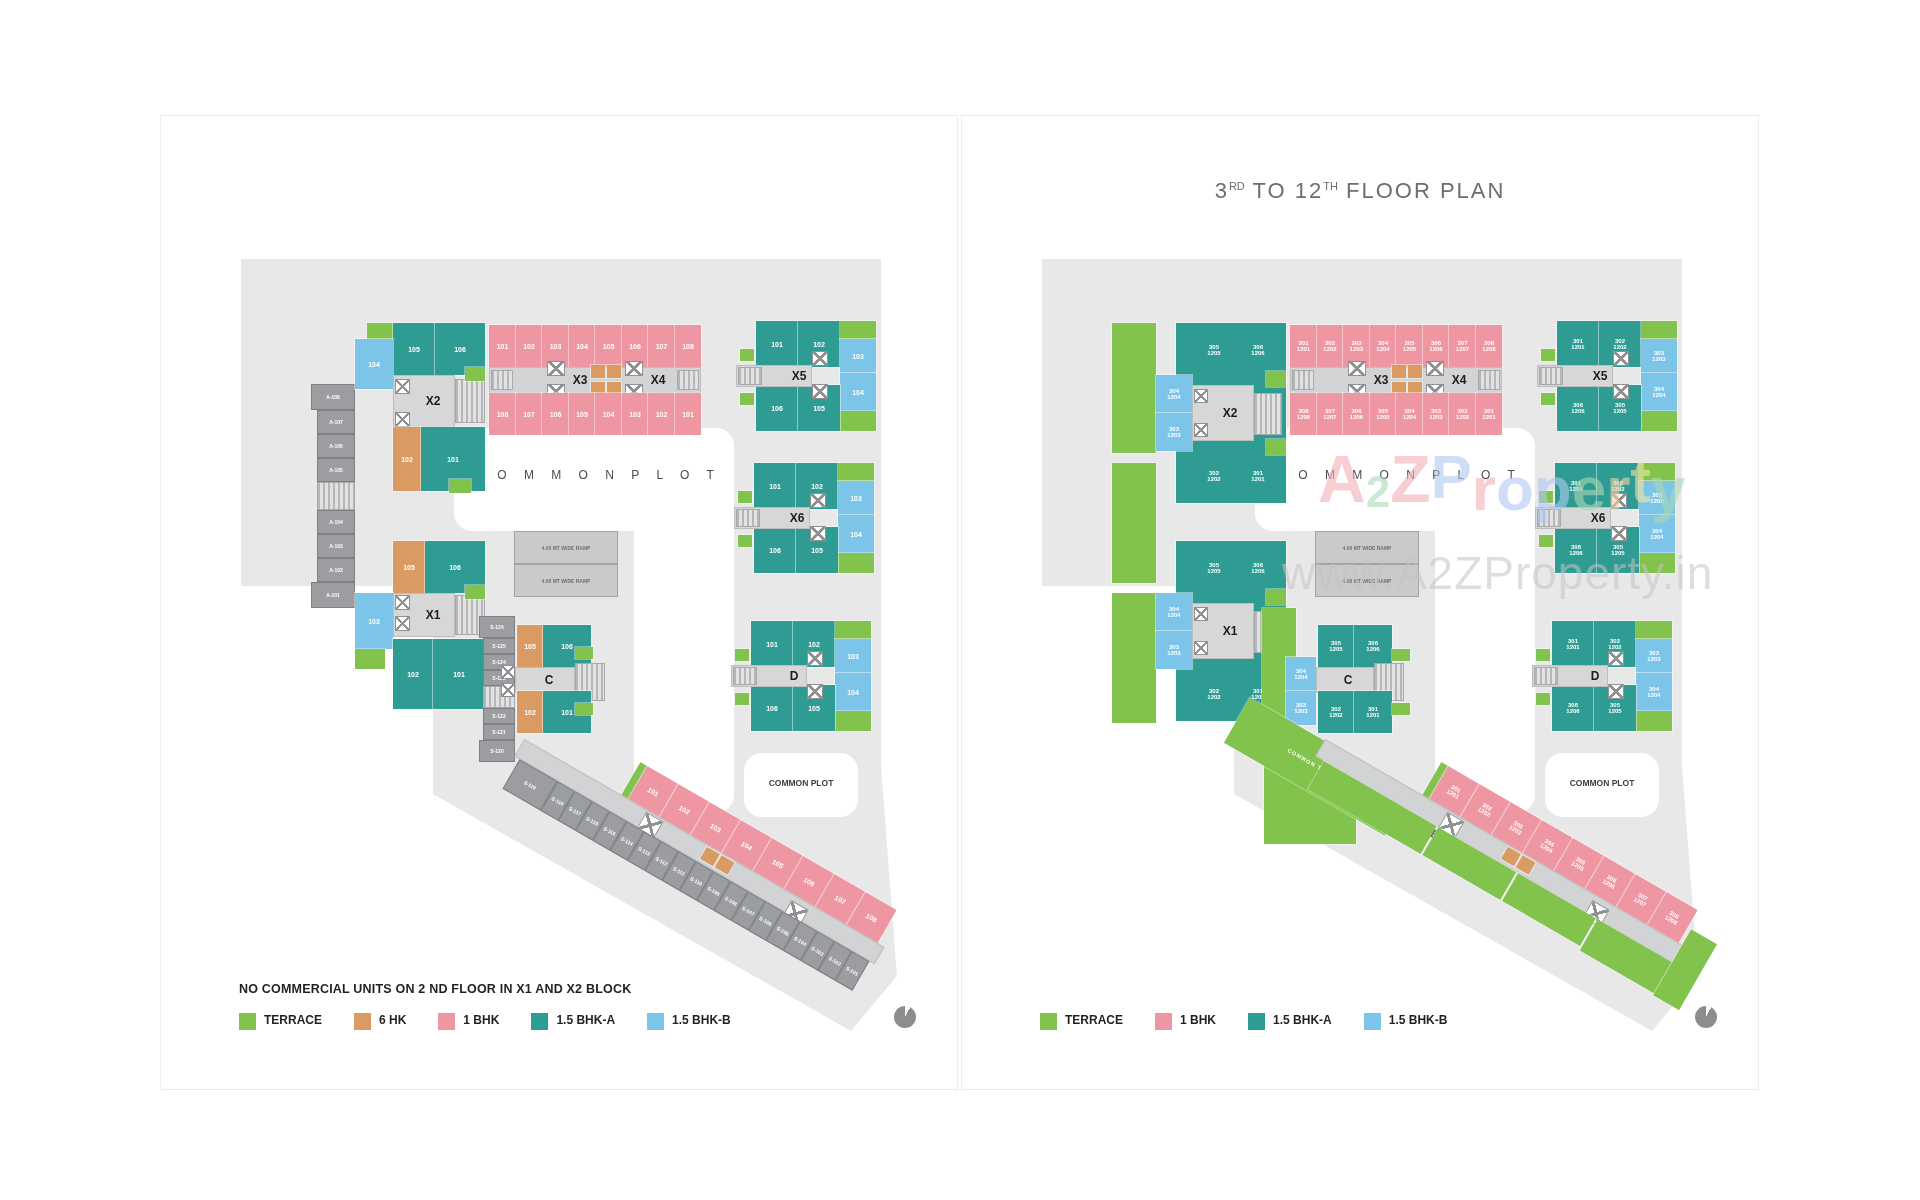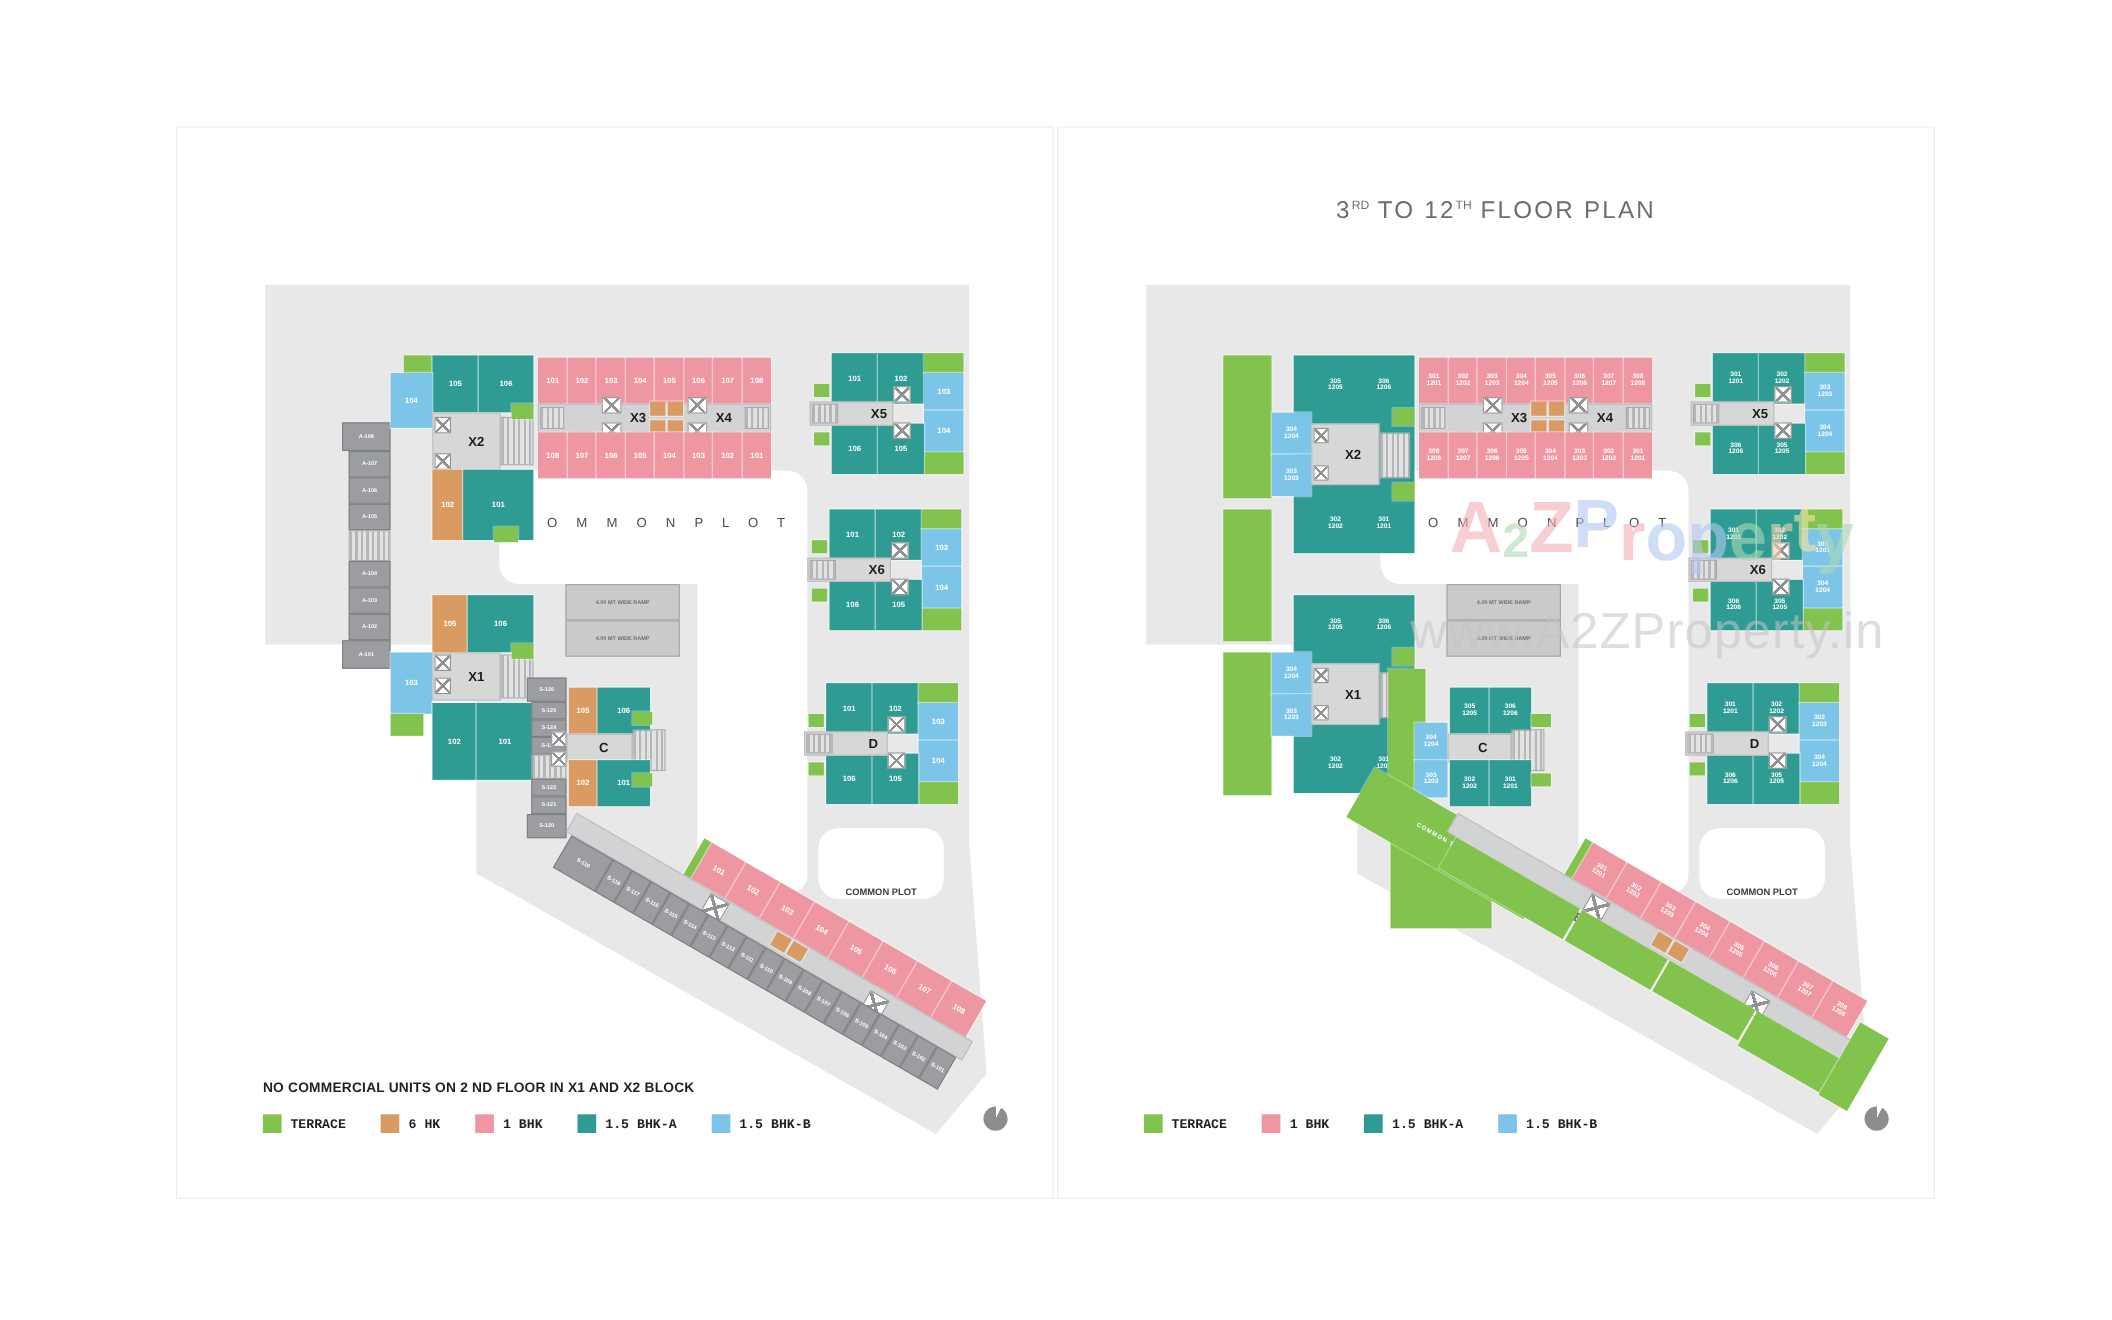--- a/index.html
+++ b/index.html
@@ -12,21 +12,21 @@
   .title sup{font-size:11px;letter-spacing:0;}
   .plan{position:absolute;left:0;top:0;width:100%;height:100%;}
   .plot{position:absolute;left:0;top:0;width:100%;height:100%;background:#e8e8e9;}
   #plot-left{clip-path:polygon(80px 143px,720px 143px,720px 650px,736px 860px,690px 915px,272px 678px,272px 470px,80px 470px);}
   #plot-right{clip-path:polygon(80px 143px,720px 143px,720px 650px,736px 860px,690px 915px,272px 678px,272px 470px,80px 470px);}
   .cp-bar{position:absolute;left:293px;top:312px;width:277px;height:103px;background:#fff;border-radius:18px;}
   .cp-col{position:absolute;left:473px;top:312px;width:100px;height:385px;background:#fff;border-radius:18px;}
   .cp-small{position:absolute;left:583px;top:637px;width:114px;height:64px;background:#fff;border-radius:18px;}
   .cp-label{position:absolute;left:300px;top:352px;width:270px;text-align:center;color:#4a4b4d;
     font-size:12px;letter-spacing:7px;font-weight:400;}
-  .cp-small-label{position:absolute;left:592px;top:690px;width:96px;text-align:center;color:#3c3d3f;
+  .cp-small-label{position:absolute;left:592px;top:662px;width:96px;text-align:center;color:#3c3d3f;
     font-size:8.5px;font-weight:700;letter-spacing:0px;}
   .block{position:absolute;}
   .cell{position:absolute;display:flex;align-items:center;justify-content:center;text-align:center;
     color:#fff;font-size:7px;font-weight:700;box-sizing:border-box;}
   .k-t{background:#2f9c94;outline:1px solid rgba(255,255,255,.45);}
   .k-b{background:#7cc5e8;outline:1px solid rgba(255,255,255,.45);}
   .k-p{background:#ef96a3;outline:1px solid rgba(255,255,255,.45);}
   .k-o{background:#d99b62;outline:1px solid rgba(255,255,255,.45);}
   .k-g{background:#82c34d;outline:1px solid rgba(255,255,255,.35);}
   .k-s{background:#9b9da0;border:1px solid #7e8083;font-size:5px;}
@@ -36,21 +36,21 @@
   .k-w{background:#fff;border:1px solid #8f9193;
     background-image:linear-gradient(45deg,transparent 44%,#8f9193 44%,#8f9193 56%,transparent 56%),
                      linear-gradient(-45deg,transparent 44%,#8f9193 44%,#8f9193 56%,transparent 56%);}
   .k-st{background:repeating-linear-gradient(90deg,#b5b6b8 0 2px,#e2e2e3 2px 5px);border:1px solid #a8a9ab;}
   .k-x{background:transparent;}
   .lbl{color:#1c1c1c !important;font-size:12px !important;font-weight:700;background:transparent;}
   .u2{font-size:6px;line-height:6.5px;white-space:pre-line;font-weight:700;}
   .gt{font-size:5.5px;letter-spacing:1px;transform:rotate(0deg);}
   .note{position:absolute;left:78px;top:866px;color:#231f20;font-size:12.5px;font-weight:700;letter-spacing:.2px;}
   .legend{position:absolute;left:78px;top:897px;display:flex;gap:32px;align-items:center;}
-  .legend-item{display:flex;align-items:center;gap:8px;font-family:Liberation Mono, monospace;}
+  .legend-item{display:flex;gap:8px;}
   .legend-swatch{width:17px;height:17px;display:inline-block;}
   .legend-label{color:#231f20;font-size:12px;font-weight:700;}
   .clock{position:absolute;left:733px;top:890px;width:22px;height:22px;border-radius:50%;
     background:conic-gradient(#ffffff 0 28deg,#8b8d8f 28deg 360deg);}
   #watermark{position:absolute;left:1318px;top:446px;display:flex;align-items:flex-start;
     opacity:.6;pointer-events:none;z-index:50;}
   #watermark span{font-weight:700;line-height:1;}
   #wm-url{position:absolute;left:1282px;top:546px;font-size:46px;color:#c4c4c5;opacity:.55;
     letter-spacing:1px;pointer-events:none;z-index:50;font-weight:400;}
 </style>

